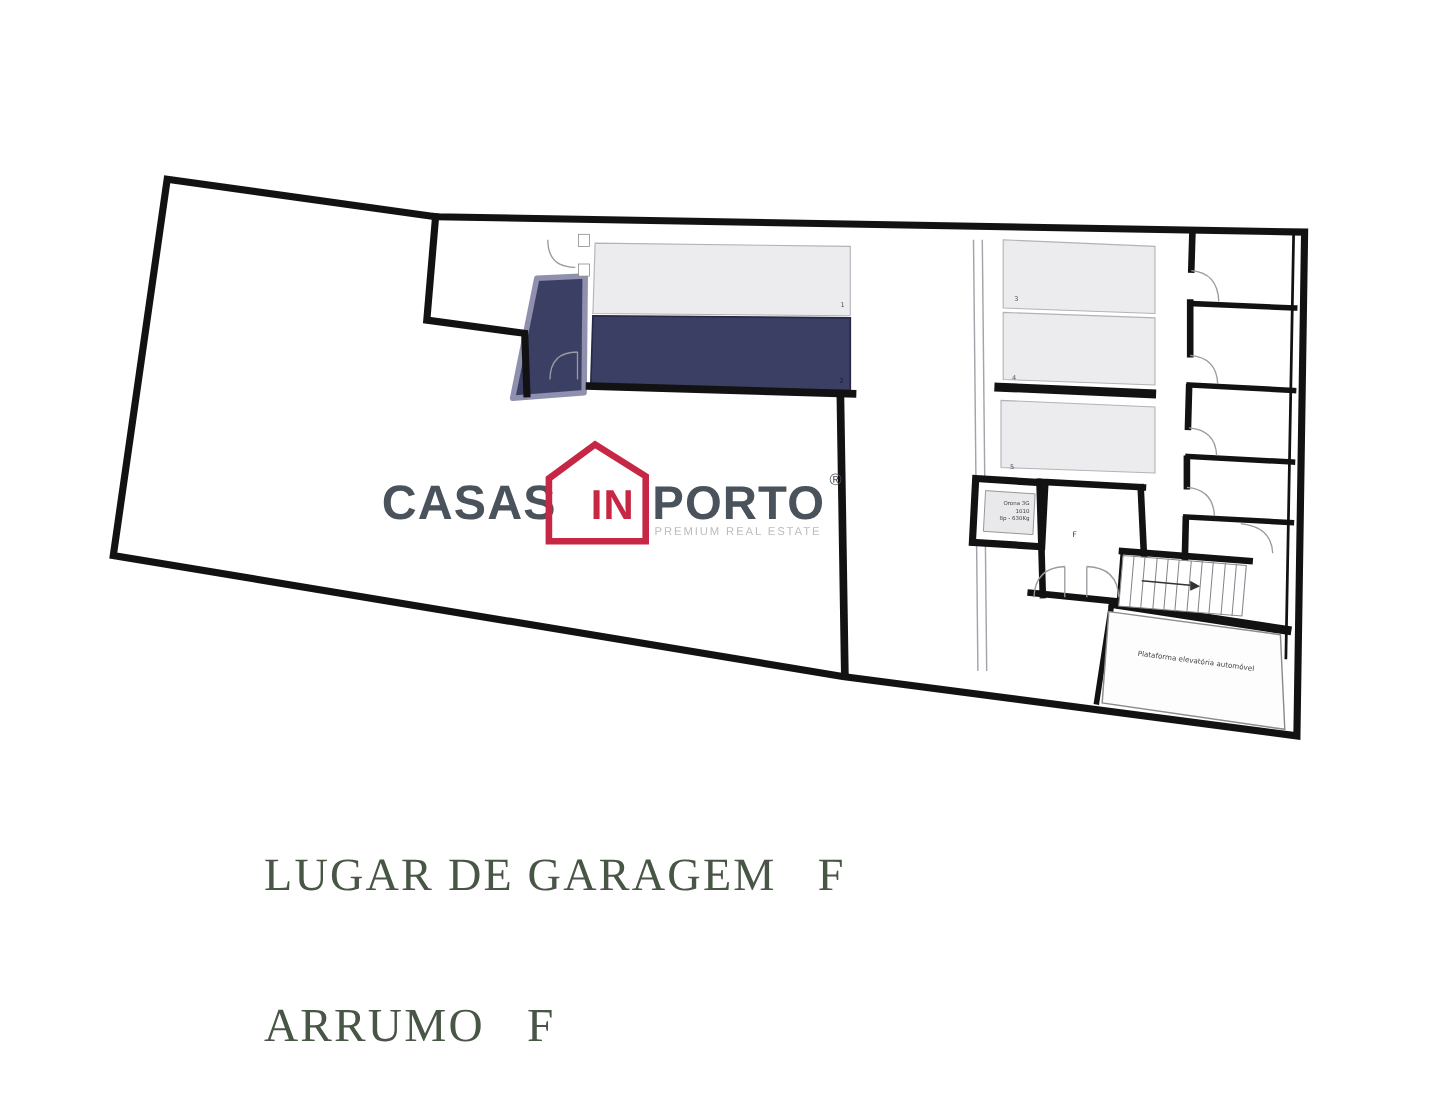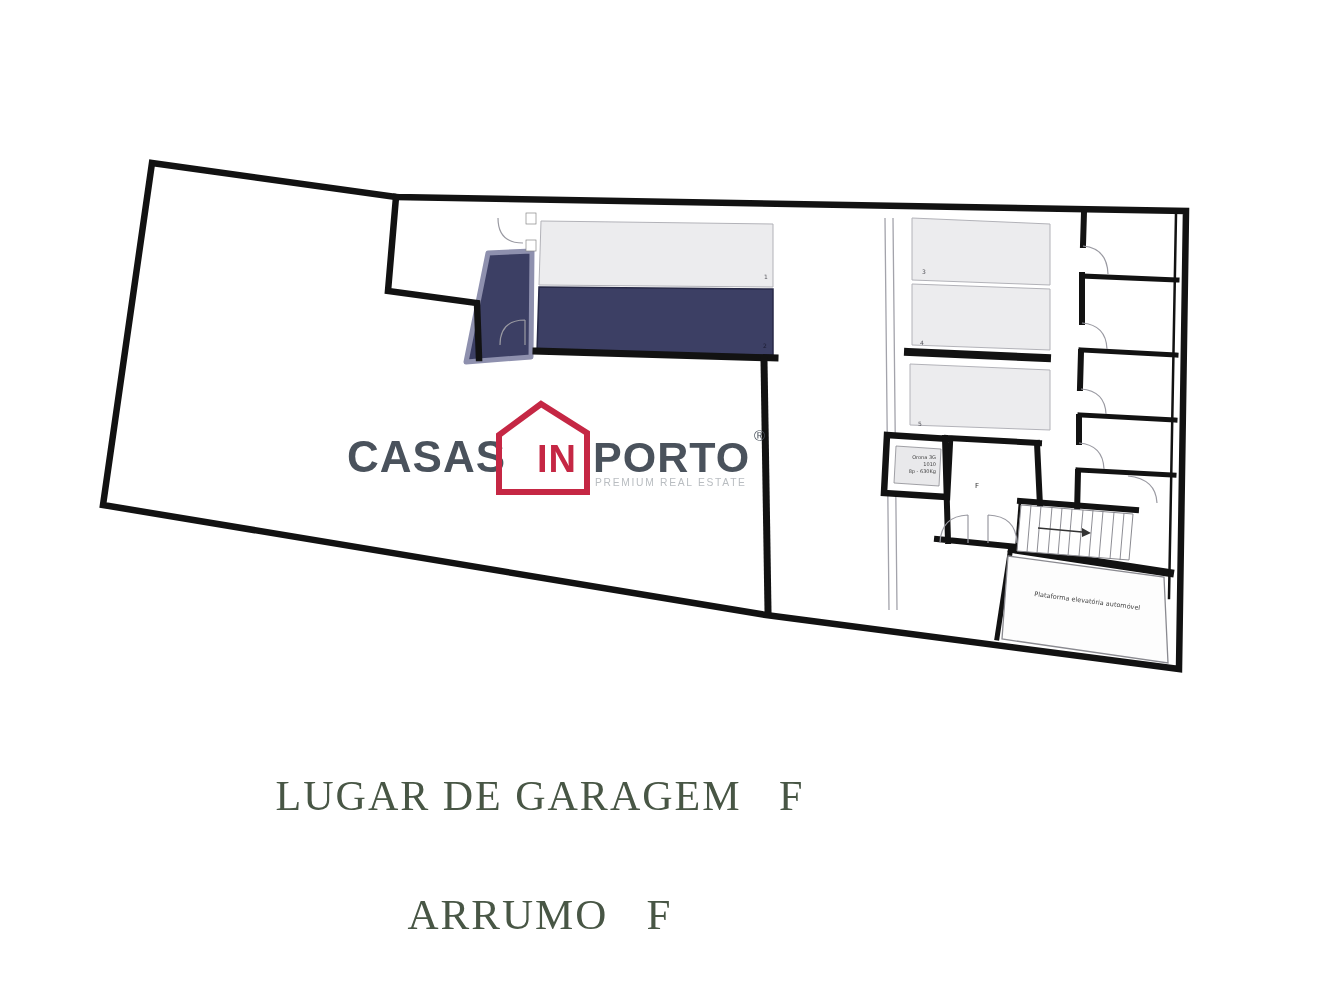--- a/index.html
+++ b/index.html
@@ -4,24 +4,24 @@
 <style>
   html,body{margin:0;padding:0;background:#ffffff;}
   .stage{position:relative;width:1324px;height:1000px;background:#ffffff;overflow:hidden;
          font-family:"Liberation Sans",sans-serif;}
   .plan-svg{position:absolute;left:0;top:0;}
   .logo-svg{position:absolute;left:330px;top:395px;}
   .logo-word{font-family:"Liberation Sans",sans-serif;font-weight:600;fill:#4a525c;letter-spacing:1px;}
   .logo-in{font-family:"Liberation Sans",sans-serif;font-weight:700;fill:#c52744;letter-spacing:1px;}
   .logo-reg{font-family:"Liberation Sans",sans-serif;font-weight:400;fill:#4a525c;}
   .logo-tag{font-family:"Liberation Sans",sans-serif;font-weight:400;fill:#b9bdc1;letter-spacing:1.7px;}
-  .captions{position:absolute;left:240px;top:736px;width:600px;text-align:center;
+  .captions{position:absolute;left:240px;top:736px;width:600px;text-align:left;
             color:#485645;font-family:"Liberation Serif","DejaVu Serif",serif;white-space:pre;}
   .caption-line1{font-size:42px;letter-spacing:2px;}
-  .caption-line2{font-size:43px;letter-spacing:2px;margin-top:34px;}
+  .caption-line2{font-size:43px;letter-spacing:2px;margin-top:52px;}
   .plan-label{font-family:"DejaVu Sans",sans-serif;}
 </style>
 </head>
 <body>
 
 <div class="stage">
 
   <svg class="plan-svg" width="1324" height="1000" viewBox="0 0 1324 1000">
 
     <g stroke="#a3a3ab" stroke-width="1.3" fill="none">

